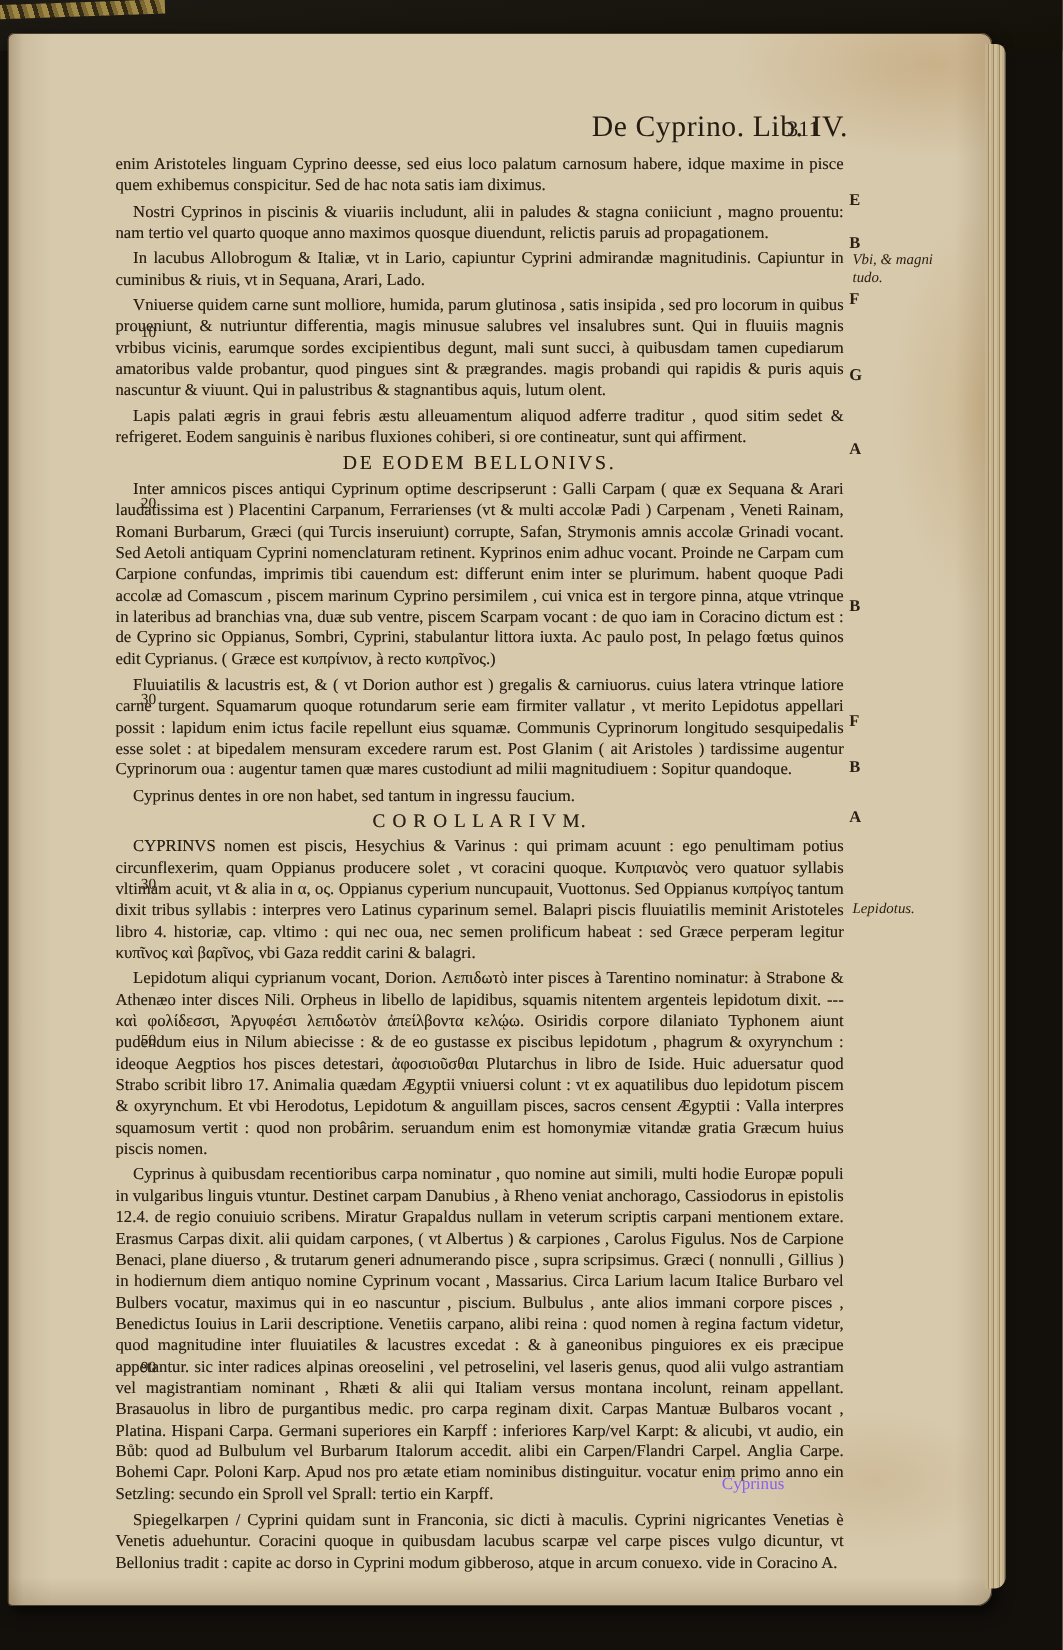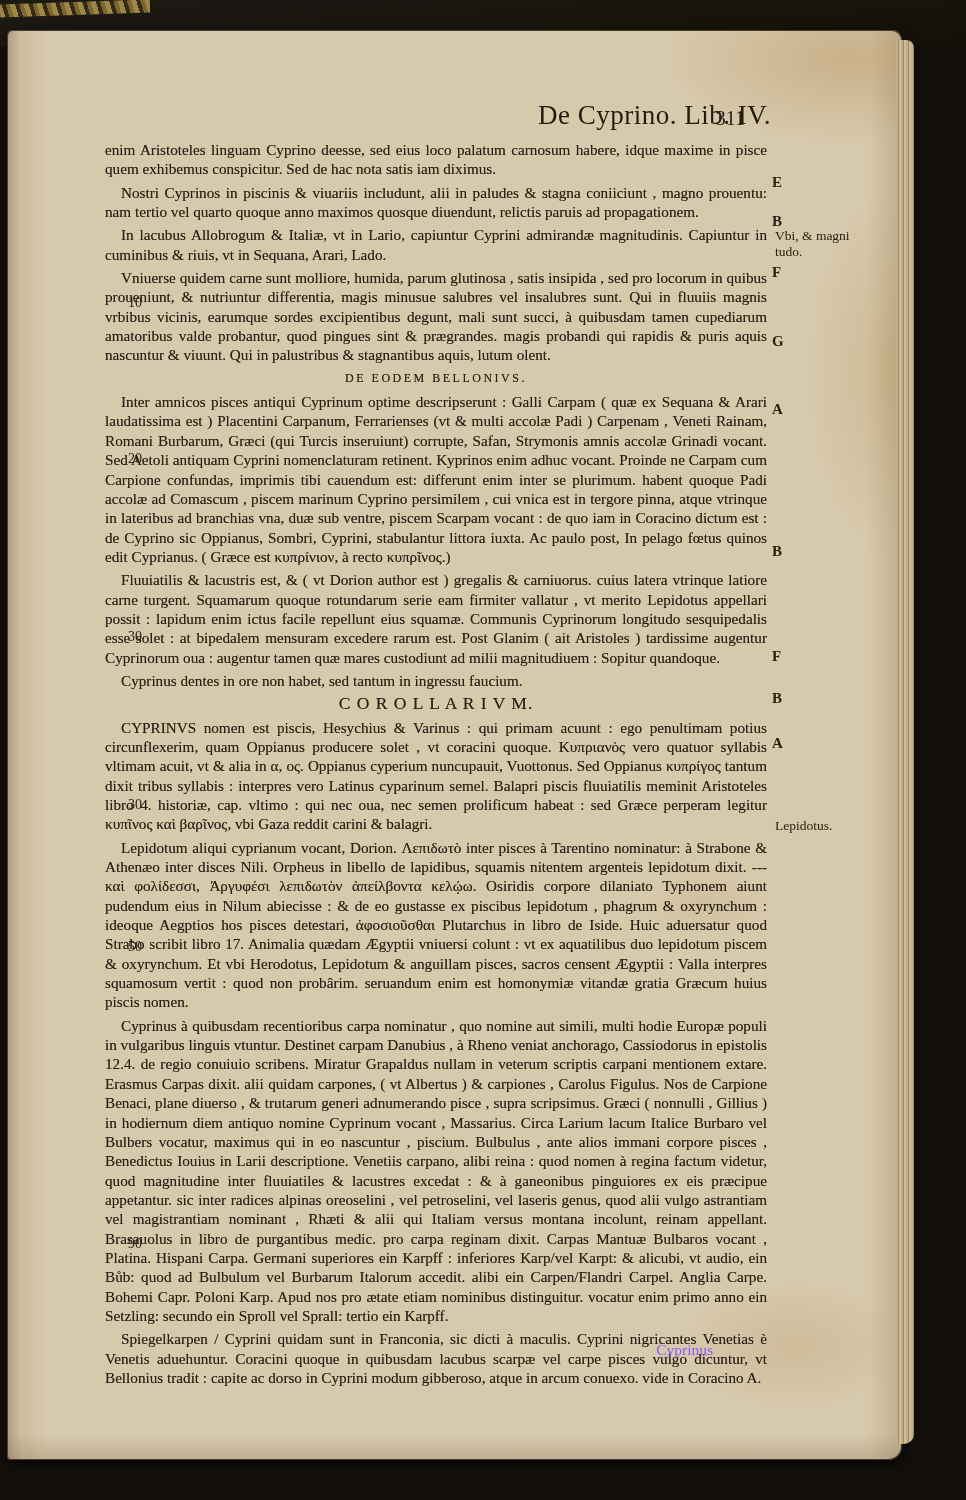--- a/index.html
+++ b/index.html
@@ -50,30 +50,30 @@
     position:absolute;left:0;right:0;text-align:right;
     font-size:27px;letter-spacing:.5px;
   }
   .hdr .folio{
     position:absolute;right:26px;top:7px;font-size:20px;
   }
   .para{margin:4px;text-indent:16px;}
   .para.noindent{text-indent:0;}
   .heading{
     text-align:center;text-indent:0;margin:1px 0;
-    font-size:12px;letter-spacing:2.5px;
+    font-size:18px;letter-spacing:2.5px;
   }
   .heading.corollarium{font-size:17.5px;letter-spacing:1px;}
   .mark{
     position:absolute;left:772px;width:30px;
     font-size:15px;font-weight:bold;color:#2a2013;
   }
   .mnote{
     position:absolute;left:775px;width:92px;
-    font-size:13.5px;line-height:16px;color:#2a2013;
+    font-style:italic;font-size:13.5px;line-height:16px;color:#2a2013;
   }
   .lineno{
     position:absolute;left:84px;width:30px;
     font-size:14px;color:#2a2013;margin-left:44px;
   }
   .catchword{
     position:absolute;left:101px;top:1341px;width:670px;
     text-align:right;padding-right:58px;box-sizing:border-box;
     font-size:15.5px;color:#8b5cf6;
   }
@@ -89,20 +89,21 @@
 <div class="hdr">
   <div class="title">De Cyprino.  Lib. IV.</div>
   <div class="folio">311</div>
 </div>
 
 <div class="textcol">
   <p class="para noindent">enim Aristoteles linguam Cyprino deesse, sed eius loco palatum carnosum habere,  idque maxime in pisce quem exhibemus conspicitur. Sed de hac nota satis iam diximus.</p>
   <p class="para">Nostri Cyprinos in piscinis &amp; viuariis includunt, alii in paludes &amp; stagna coniiciunt , magno prouentu: nam tertio vel quarto quoque anno maximos quosque diuendunt, relictis paruis ad propagationem.</p>
   <p class="para">In lacubus Allobrogum &amp; Italiæ, vt in Lario, capiuntur Cyprini admirandæ magnitudinis. Capiuntur in cuminibus &amp; riuis, vt in Sequana, Arari, Lado.</p>
   <p class="para">Vniuerse quidem carne sunt molliore, humida, parum glutinosa , satis insipida , sed pro locorum in quibus proueniunt, &amp; nutriuntur differentia, magis minusue salubres vel insalubres sunt.  Qui in fluuiis magnis vrbibus vicinis, earumque sordes excipientibus degunt, mali sunt succi, à quibusdam tamen cupediarum amatoribus valde probantur, quod pingues sint &amp; prægrandes.  magis probandi qui rapidis &amp; puris aquis nascuntur &amp; viuunt. Qui in palustribus &amp; stagnantibus aquis, lutum olent.</p>
+  <p class="para">Lapis palati ægris in graui febris æstu alleuamentum aliquod adferre traditur ,  quod sitim sedet &amp; refrigeret. Eodem sanguinis è naribus fluxiones cohiberi, si ore contineatur, sunt qui affirment.</p>
   <p class="heading">DE EODEM BELLONIVS.</p>
   <p class="para">Inter amnicos pisces antiqui Cyprinum optime descripserunt : Galli Carpam ( quæ ex Sequana &amp; Arari laudatissima est ) Placentini Carpanum, Ferrarienses (vt &amp; multi accolæ Padi ) Carpenam ,  Veneti Rainam, Romani Burbarum, Græci (qui Turcis inseruiunt) corrupte, Safan, Strymonis amnis accolæ Grinadi vocant.  Sed Aetoli antiquam Cyprini nomenclaturam retinent. Kyprinos enim adhuc vocant.  Proinde ne Carpam cum Carpione confundas, imprimis tibi cauendum est: differunt enim inter se plurimum. habent quoque Padi accolæ ad Comascum , piscem marinum Cyprino persimilem ,  cui vnica est in tergore pinna, atque vtrinque in lateribus ad branchias vna, duæ sub ventre, piscem Scarpam vocant :  de quo iam in Coracino dictum est : de Cyprino sic Oppianus, Sombri, Cyprini, stabulantur littora iuxta.   Ac paulo post, In pelago fœtus quinos edit Cyprianus. ( Græce est κυπρίνιον, à recto κυπρῖνος.)</p>
   <p class="para">Fluuiatilis &amp; lacustris est, &amp; ( vt Dorion author est ) gregalis &amp; carniuorus. cuius latera vtrinque latiore carne turgent. Squamarum quoque rotundarum serie eam firmiter vallatur ,  vt merito Lepidotus appellari possit : lapidum enim ictus facile repellunt eius squamæ.  Communis Cyprinorum longitudo sesquipedalis esse solet :  at bipedalem mensuram excedere rarum est. Post Glanim ( ait Aristoles ) tardissime augentur Cyprinorum oua : augentur tamen quæ mares custodiunt ad milii magnitudiuem : Sopitur quandoque.</p>
   <p class="para">Cyprinus dentes in ore non habet, sed tantum in ingressu faucium.</p>
   <p class="heading corollarium">C O R O L L A R I V M.</p>
   <p class="para">CYPRINVS nomen est piscis, Hesychius &amp; Varinus : qui primam acuunt : ego penultimam potius circunflexerim, quam Oppianus producere solet ,  vt coracini quoque. Κυπριανὸς  vero quatuor syllabis vltimam acuit, vt &amp; alia in α, ος. Oppianus cyperium nuncupauit, Vuottonus.  Sed Oppianus κυπρίγος tantum dixit tribus syllabis : interpres vero Latinus cyparinum semel. Balapri piscis fluuiatilis meminit Aristoteles libro 4. historiæ, cap. vltimo : qui nec oua, nec semen prolificum habeat :  sed Græce perperam legitur κυπῖνος καὶ βαρῖνος, vbi Gaza reddit carini &amp; balagri.</p>
   <p class="para">Lepidotum aliqui cyprianum vocant, Dorion. Λεπιδωτὸ inter pisces à Tarentino nominatur:  à Strabone &amp; Athenæo inter disces  Nili.  Orpheus in libello de lapidibus, squamis nitentem argenteis lepidotum dixit. --- καὶ φολίδεσσι, Ἀργυφέσι λεπιδωτὸν ἀπείλβοντα κελῴω.  Osiridis corpore dilaniato Typhonem aiunt pudendum eius in Nilum abiecisse : &amp; de eo gustasse ex piscibus  lepidotum ,  phagrum &amp; oxyrynchum : ideoque Aegptios hos pisces detestari, ἀφοσιοῦσθαι  Plutarchus in libro de Iside.  Huic aduersatur quod Strabo scribit libro 17. Animalia quædam Ægyptii vniuersi colunt : vt ex aquatilibus duo lepidotum piscem &amp; oxyrynchum. Et vbi Herodotus, Lepidotum &amp; anguillam pisces, sacros censent Ægyptii  :  Valla interpres squamosum vertit : quod non probârim.  seruandum enim est  homonymiæ vitandæ gratia Græcum huius piscis nomen.</p>
   <p class="para">Cyprinus à quibusdam recentioribus carpa nominatur ,  quo nomine aut simili, multi hodie Europæ populi in vulgaribus linguis vtuntur.   Destinet carpam Danubius ,  à Rheno veniat anchorago, Cassiodorus in epistolis 12.4.  de regio conuiuio scribens.  Miratur Grapaldus nullam in veterum scriptis carpani mentionem extare.  Erasmus Carpas dixit. alii quidam carpones,  ( vt Albertus )  &amp; carpiones ,  Carolus Figulus.  Nos de Carpione Benaci, plane diuerso ,  &amp; trutarum generi adnumerando pisce ,  supra scripsimus.   Græci ( nonnulli ,  Gillius ) in hodiernum diem antiquo nomine Cyprinum vocant ,  Massarius.   Circa Larium lacum Italice Burbaro vel Bulbers vocatur, maximus qui in eo nascuntur ,  piscium. Bulbulus ,  ante alios immani corpore pisces ,  Benedictus Iouius in Larii descriptione.   Venetiis carpano, alibi reina :  quod nomen à regina factum videtur, quod magnitudine inter fluuiatiles &amp; lacustres excedat : &amp; à ganeonibus pinguiores ex eis præcipue appetantur.  sic inter radices alpinas  oreoselini ,  vel petroselini, vel laseris genus, quod alii vulgo astrantiam vel magistrantiam nominant ,  Rhæti &amp; alii qui Italiam versus montana incolunt, reinam appellant.  Brasauolus in  libro de purgantibus medic.  pro carpa reginam dixit.  Carpas  Mantuæ  Bulbaros vocant ,  Platina.  Hispani Carpa.   Germani superiores ein Karpff :  inferiores Karp/vel Karpt: &amp; alicubi, vt audio, ein Bůb: quod ad Bulbulum vel  Burbarum Italorum accedit. alibi ein Carpen/Flandri Carpel.  Anglia Carpe. Bohemi Capr.  Poloni Karp.    Apud nos pro ætate etiam nominibus distinguitur. vocatur enim primo anno ein Setzling:  secundo ein Sproll vel Sprall: tertio ein Karpff.</p>
   <p class="para">Spiegelkarpen / Cyprini quidam sunt in Franconia, sic dicti à maculis. Cyprini nigricantes Venetias è Venetis aduehuntur.  Coracini quoque in quibusdam  lacubus scarpæ vel carpe pisces vulgo dicuntur, vt Bellonius tradit : capite ac dorso in Cyprini modum gibberoso, atque in arcum conuexo. vide in Coracino A.</p>
 </div>

